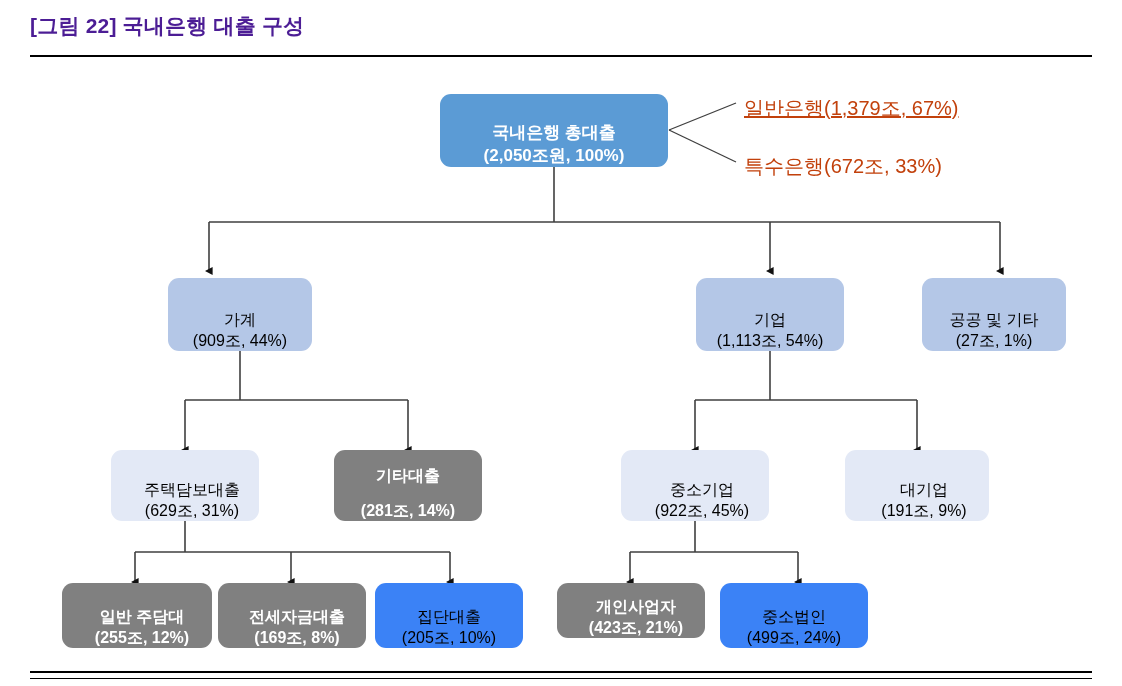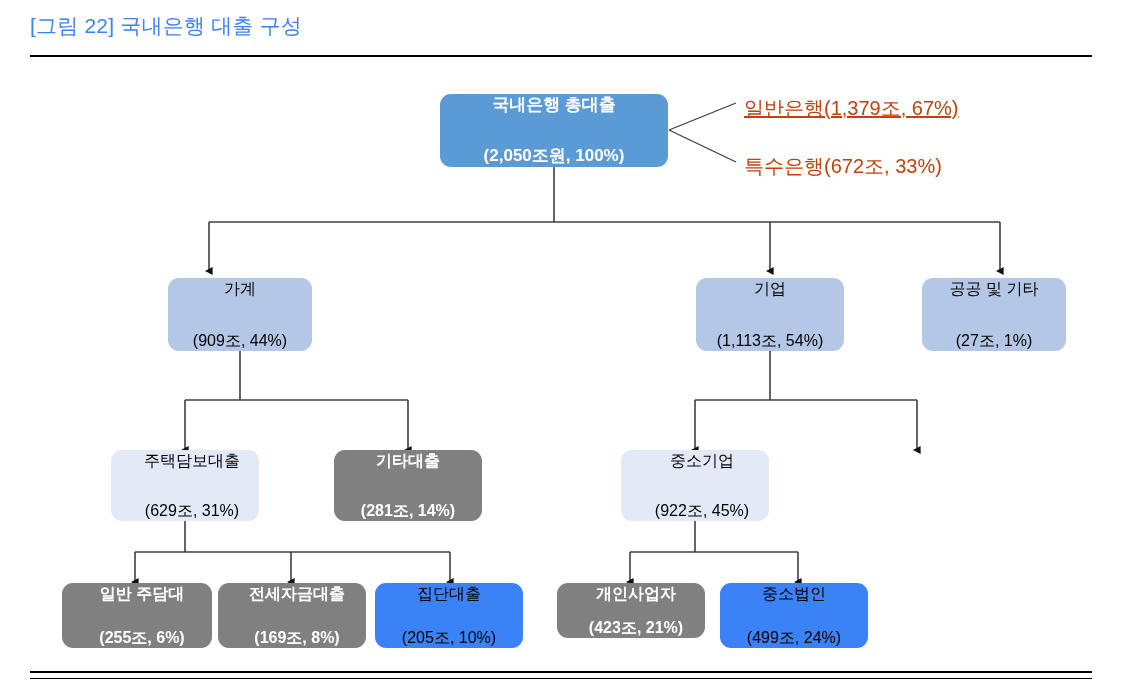--- a/index.html
+++ b/index.html
@@ -19,23 +19,23 @@
     position: relative;
     width: 1122px;
     height: 686px;
   }
   
   .fig-title {
     position: absolute;
     left: 30px;
     top: 12px;
     font-size: 21px;
-    font-weight: 400;
+    font-weight: 700;
     letter-spacing: 0.2px;
-    color: #3b82f6;
+    color: #4c1d95;
     white-space: nowrap;
   }
   .rule-top {
     position: absolute;
     left: 30px;
     top: 55px;
     width: 1062px;
     height: 0;
     border-top: 2.5px solid #000;
   }
@@ -65,21 +65,21 @@
     pointer-events: none;
   }
   
   .node {
     position: absolute;
     box-sizing: border-box;
     border-radius: 11px;
     display: flex;
     flex-direction: column;
     align-items: center;
-    justify-content: space-between;
+    justify-content: flex-end;
     text-align: center;
     line-height: 1.32;
     white-space: nowrap;
   }
   .node .l1 { display: block; }
   .node .l2 { display: block; }
 
   .node.root {
     background: #5B9BD5;
     color: #ffffff;
@@ -203,24 +203,28 @@
   <div class="node level3-dark" style="left:334px; top:450px; width:148px; height:71px;gap:14px;">
     <span class="l1">기타대출</span>
     <span class="l2">(281조, 14%)</span>
   </div>
 
   <div class="node level3-pale" style="left:621px; top:450px; width:148px; height:71px;">
     <span class="l1">중소기업</span>
     <span class="l2">(922조, 45%)</span>
   </div>
 
+  <div class="node level3-pale" style="left:845px; top:450px; width:144px; height:71px;">
+    <span class="l1">대기업</span>
+    <span class="l2">(191조, 9%)</span>
+  </div>
 
   <div class="node leaf-dark" style="left:62px; top:583px; width:150px; height:65px;">
     <span class="l1">일반 주담대</span>
-    <span class="l2">(255조, 6%)</span>
+    <span class="l2">(255조, 12%)</span>
   </div>
 
   <div class="node leaf-dark" style="left:218px; top:583px; width:148px; height:65px;">
     <span class="l1">전세자금대출</span>
     <span class="l2">(169조, 8%)</span>
   </div>
 
   <div class="node leaf-light" style="left:375px; top:583px; width:148px; height:65px;">
     <span class="l1">집단대출</span>
     <span class="l2">(205조, 10%)</span>

